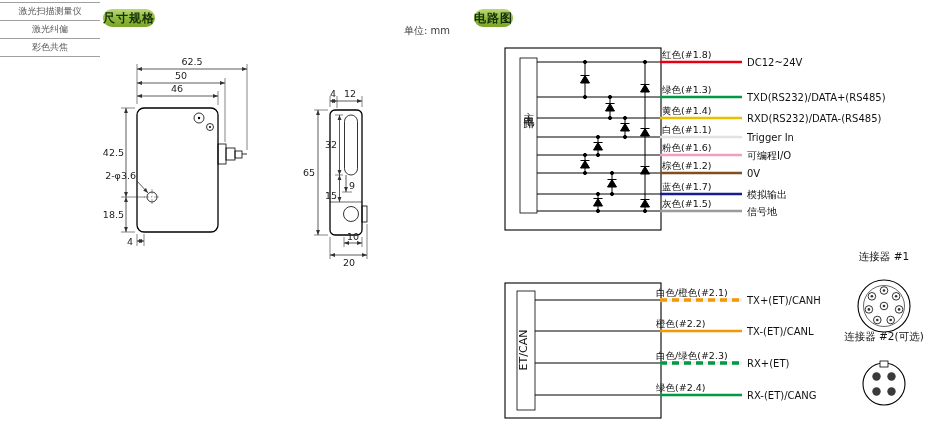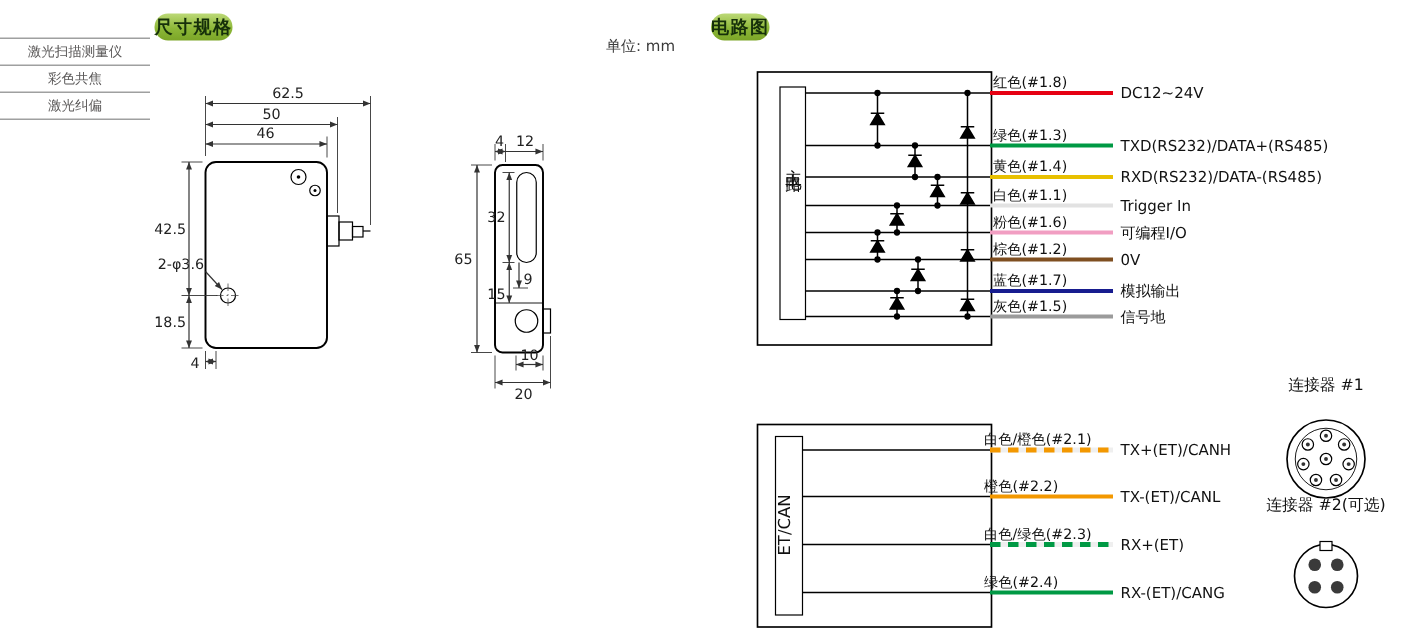--- a/index.html
+++ b/index.html
@@ -1,20 +1,20 @@
 <!DOCTYPE html>
 <html><head>
 <meta charset="utf-8">
 <style>
   html,body{margin:0;padding:0;}
   body{
     width:952px;height:426px;position:relative;background:#ffffff;
     font-family:"DejaVu Sans","Liberation Sans",sans-serif;overflow:hidden;
   }
-  .nav{position:absolute;left:0;top:2px;width:100px;border-bottom:1px solid #9fa0a0;margin-top:23px;}
+  .nav{position:absolute;left:0;top:2px;width:100px;border-bottom:1px solid #9fa0a0;}
   .nav-item{
     border-top:1px solid #9fa0a0;font-size:9px;color:#595757;
     text-align:center;padding:2px 0;cursor:pointer;white-space:nowrap;
   }
   .section-badge{
     position:absolute;top:9px;height:18px;line-height:18px;padding:0 0;
     background:linear-gradient(180deg,#bcd977 0%,#8db838 55%,#7ba527 100%);
     border-radius:10px;font-size:12px;font-weight:bold;color:#16300a;
     letter-spacing:1px;white-space:nowrap;
   }
@@ -33,22 +33,22 @@
   .dimline{stroke:#333;stroke-width:0.8;fill:none;}
   .ext{stroke:#333;stroke-width:0.6;fill:none;}
   .wire{stroke:#000;stroke-width:1;fill:none;}
   .center-line{stroke:#444;stroke-width:0.5;stroke-dasharray:5 2 1 2;fill:none;}
 </style>
 </head>
 <body>
 
 <div class="nav">
   <div class="nav-item">激光扫描测量仪</div>
+  <div class="nav-item">激光纠偏</div>
   <div class="nav-item">彩色共焦</div>
-  <div class="nav-item">激光纠偏</div>
 </div>
 
 <div class="section-badge badge-dims">尺寸规格</div>
 <div class="section-badge badge-circuit">电路图</div>
 <div class="unit-note">单位: mm</div>
 
 <svg width="952" height="426" viewBox="0 0 952 426">
   <defs>
     <marker id="mA" viewBox="0 0 10 10" refX="9" refY="5" markerWidth="7" markerHeight="7" orient="auto-start-reverse">
       <path d="M0,1.5 L9,5 L0,8.5 Z" fill="#333"></path>

